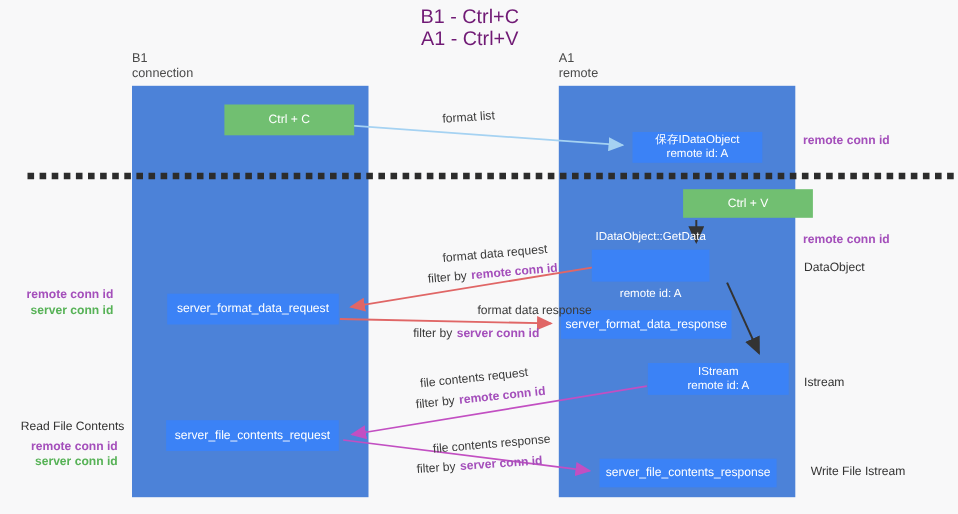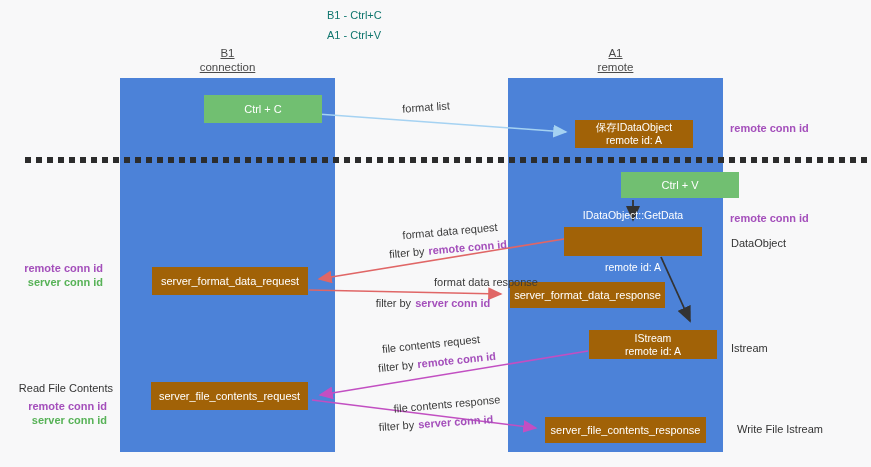--- a/index.html
+++ b/index.html
@@ -1,36 +1,36 @@
 <!DOCTYPE html>
 <html><head>
 <meta charset="utf-8">
 <style>
   html,body{margin:0;padding:0;background:#f8f8f9;}
   .stage{position:relative;width:871px;height:467px;background:#f8f8f9;overflow:hidden;
          font-family:"Liberation Sans", sans-serif;}
-  .title{position:absolute;left:327px;top:5px;width:200px;text-align:left;
-         font-size:11px;line-height:20px;color:#0f766e;}
-  .lane-hdr{position:absolute;width:215px;text-align:center;font-size:11.5px;
-            line-height:14px;color:#4a4a4a;text-decoration:underline;}
+  .title{position:absolute;left:327px;top:5px;width:200px;text-align:center;
+         font-size:18px;line-height:20px;color:#701a75;}
+  .lane-hdr{position:absolute;width:215px;font-size:11.5px;
+            line-height:14px;color:#4a4a4a;}
   .hdr-b1{left:120px;top:46px;}
   .hdr-a1{left:508px;top:46px;}
   .lane{position:absolute;top:78px;width:215px;height:374px;background:#4c82d8;}
   .lane-b1{left:120px;}
   .lane-a1{left:508px;}
   svg.arrows{position:absolute;left:0;top:0;pointer-events:none;z-index:2;}
   .node{position:absolute;z-index:3;display:flex;flex-direction:column;justify-content:center;
         align-items:center;color:#fff;text-align:center;font-size:11px;line-height:13px;}
   .green{background:#71bf71;margin-left:46px;}
-  .orange{background:#a16207;}
+  .orange{background:#3b82f6;}
   .two{font-size:10.5px;}
   .n-ctrlc{left:158px;top:95px;width:118px;height:28px;}
   .n-save{left:575px;top:120px;width:118px;height:28px;}
   .n-ctrlv{left:575px;top:172px;width:118px;height:26px;}
-  .n-getdata{left:564px;top:227px;width:138px;height:29px;gap:39px;}
+  .n-getdata{left:538px;top:227px;width:107px;height:29px;gap:39px;}
   .n-format-req{left:152px;top:267px;width:156px;height:28px;}
   .n-format-resp{left:510px;top:282px;width:155px;height:26px;}
   .n-istream{left:589px;top:330px;width:128px;height:29px;}
   .n-file-req{left:151px;top:382px;width:157px;height:28px;}
   .n-file-resp{left:545px;top:417px;width:161px;height:26px;}
   .elabel{position:absolute;z-index:4;font-size:11px;color:#3a3a3a;white-space:nowrap;}
   .slabel{position:absolute;z-index:4;font-size:11px;color:#333;white-space:nowrap;line-height:14px;}
   .bold-purple{color:#a44fbb;font-weight:bold;}
   .bold-green{color:#57b257;font-weight:bold;}
   .filter-val{margin-left:4px;}

